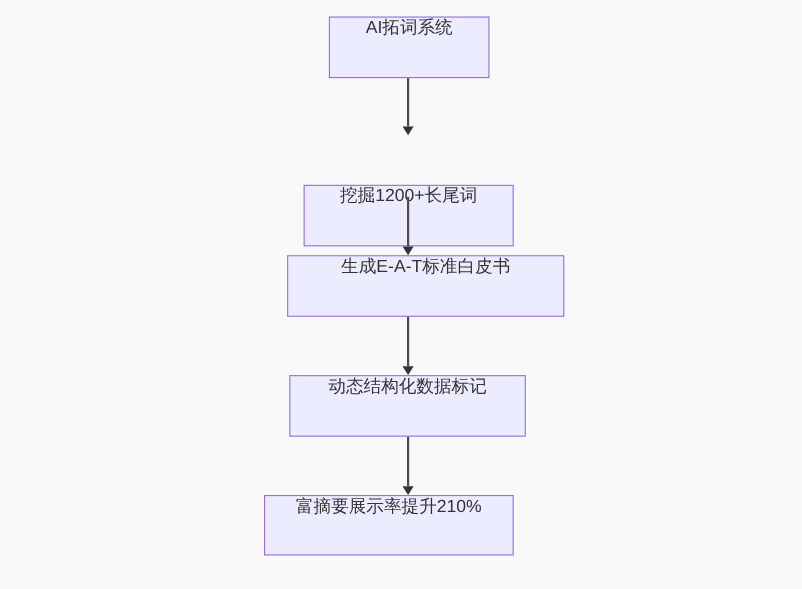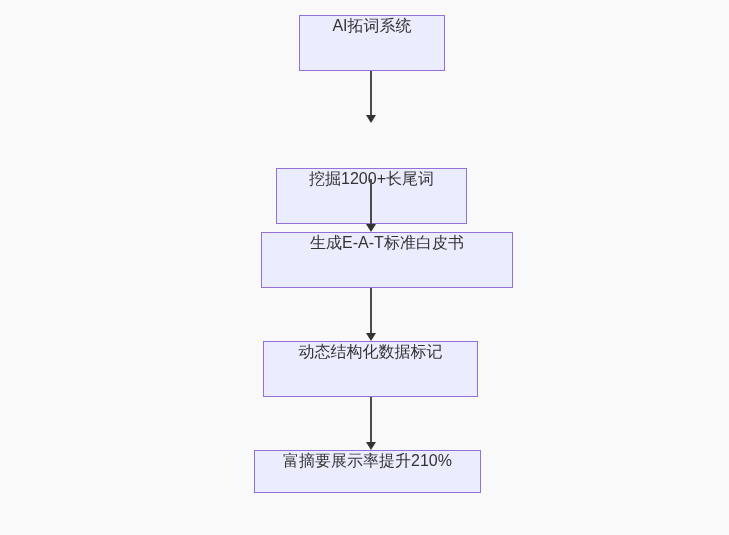--- a/index.html
+++ b/index.html
@@ -25,21 +25,21 @@
     display: flex;
     align-items: flex-start;
     justify-content: center;
     text-align: center;
     line-height: 1.2;
   }
   .n1 { left: 299px; top: 15px;  width: 146px; height: 56px; }
   .n2 { left: 276px; top: 123px; width: 191px; height: 56px; margin-top: 45px; }
   .n3 { left: 261px; top: 232px; width: 252px; height: 56px; }
   .n4 { left: 263px; top: 341px; width: 215px; height: 56px; }
-  .n5 { left: 254px; top: 450px; width: 227px; height: 43px; }
+  .n5 { left: 240px; top: 450px; width: 227px; height: 55px; }
 
   .edge {
     position: absolute;
     left: 370px;
     width: 2px;
     background: #4d4d4d;
   }
   .edge::after {
     content: "";
     position: absolute;

